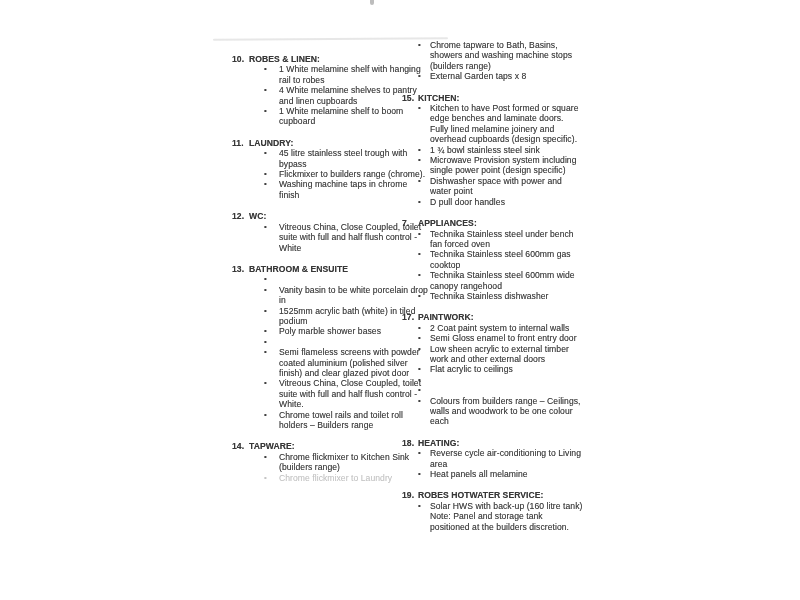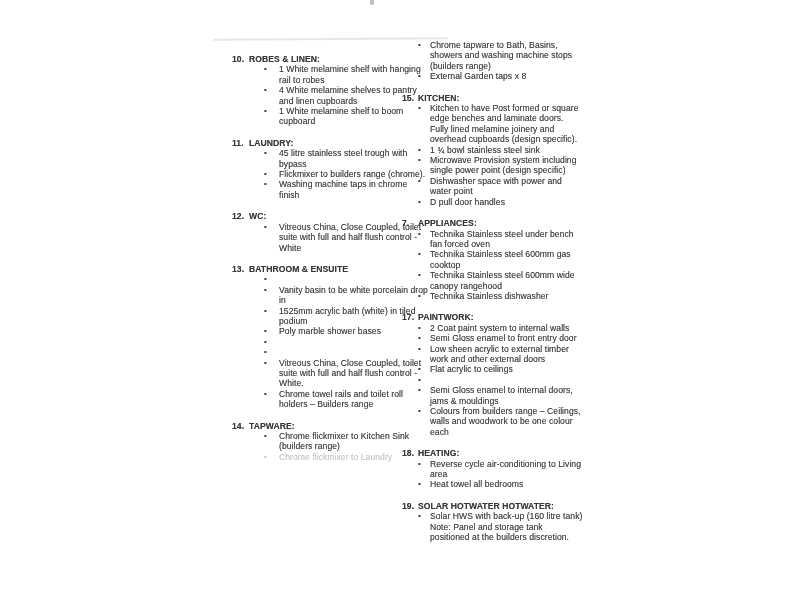--- a/index.html
+++ b/index.html
@@ -125,20 +125,21 @@
         </div>
         <div class="item">
           <span class="bullet">•</span>
           <span class="itext">Poly marble shower bases</span>
         </div>
         <div class="item">
           <span class="bullet">•</span>
         </div>
         <div class="item">
           <span class="bullet">•</span>
+          <span class="itext">Semi flameless screens with powder coated aluminium (polished silver finish) and clear glazed pivot door</span>
         </div>
         <div class="item">
           <span class="bullet">•</span>
           <span class="itext">Vitreous China, Close Coupled, toilet suite with full and half flush control - White.</span>
         </div>
         <div class="item">
           <span class="bullet">•</span>
           <span class="itext">Chrome towel rails and toilet roll holders – Builders range</span>
         </div>
       </div>
@@ -233,45 +234,44 @@
         </div>
         <div class="item">
           <span class="bullet">•</span>
           <span class="itext">Flat acrylic to ceilings</span>
         </div>
         <div class="item">
           <span class="bullet">•</span>
         </div>
         <div class="item">
           <span class="bullet">•</span>
-          <span class="itext">Semi Gloss enamel to internal doors, jams &amp; mouldings</span>
         </div>
         <div class="item">
           <span class="bullet">•</span>
           <span class="itext">Colours from builders range – Ceilings, walls and woodwork to be one colour each</span>
         </div>
       </div>
       <div class="section">
         <div class="head">
           <span class="num">18.</span>
           <span class="title">HEATING:</span>
         </div>
         <div class="item">
           <span class="bullet">•</span>
           <span class="itext">Reverse cycle air-conditioning to Living area</span>
         </div>
         <div class="item">
           <span class="bullet">•</span>
-          <span class="itext">Heat towel all bedrooms</span>
+          <span class="itext">Heat panels all melamine</span>
         </div>
       </div>
       <div class="section">
         <div class="head">
           <span class="num">19.</span>
-          <span class="title">SOLAR HOTWATER HOTWATER:</span>
+          <span class="title">ROBES HOTWATER SERVICE:</span>
         </div>
         <div class="item">
           <span class="bullet">•</span>
           <span class="itext">Solar HWS with back-up (160 litre tank) Note: Panel and storage tank positioned at the builders discretion.</span>
         </div>
       </div>
     </div>
 </div>
 
 </body></html>

